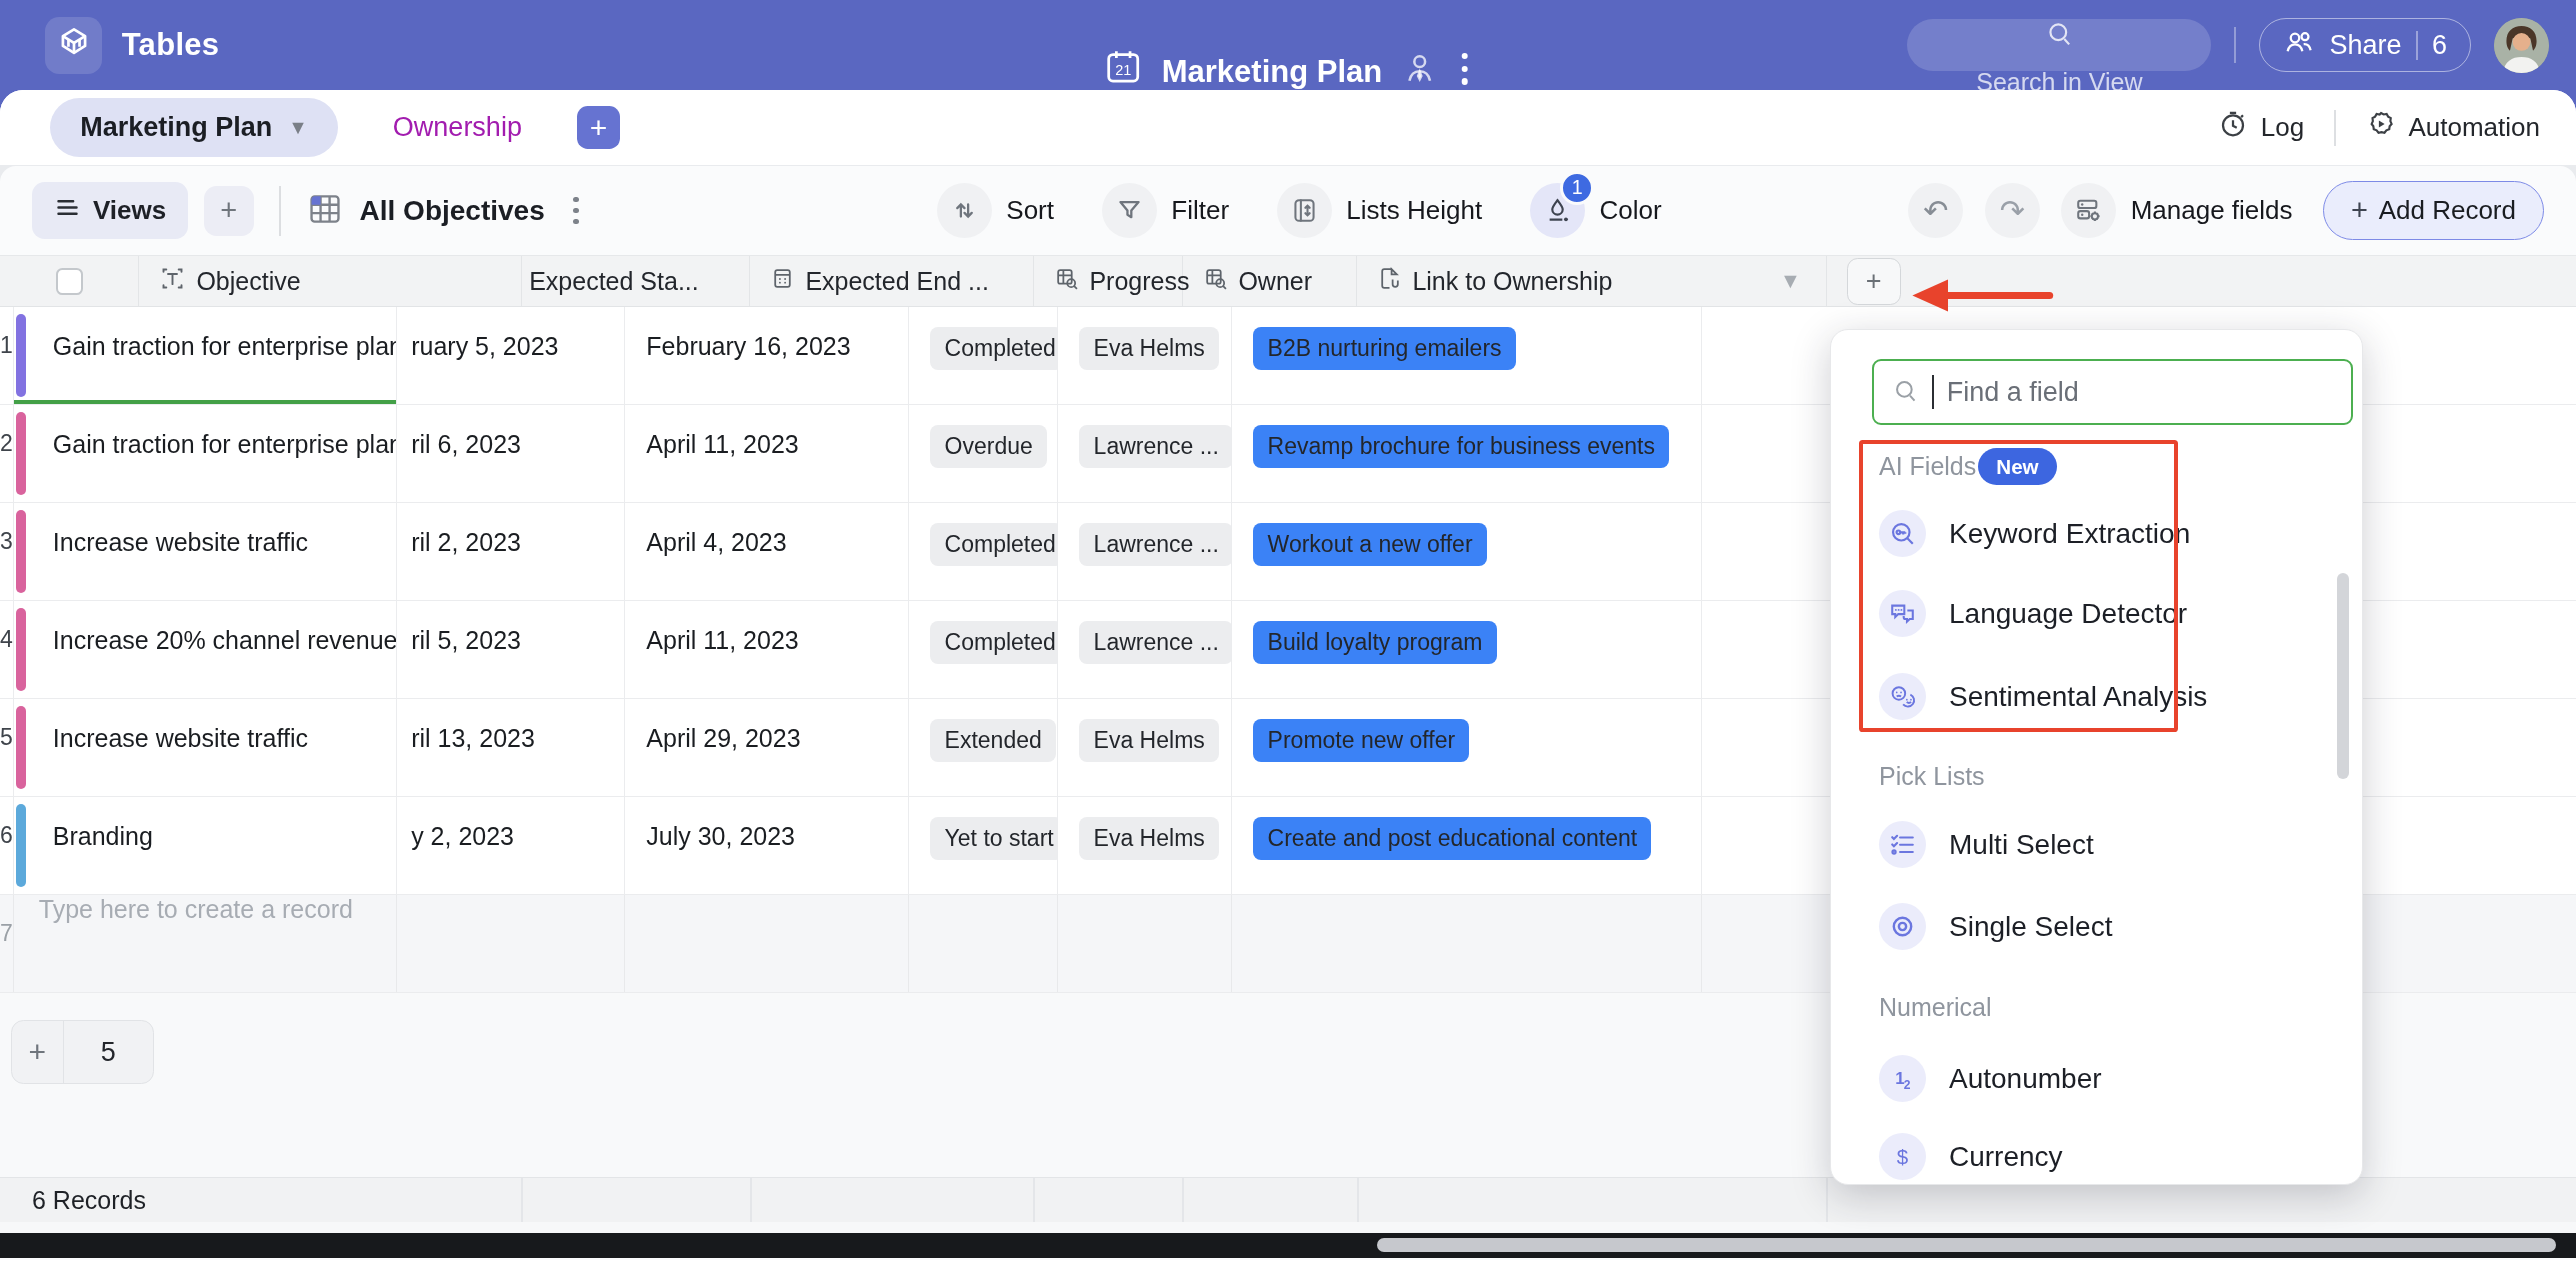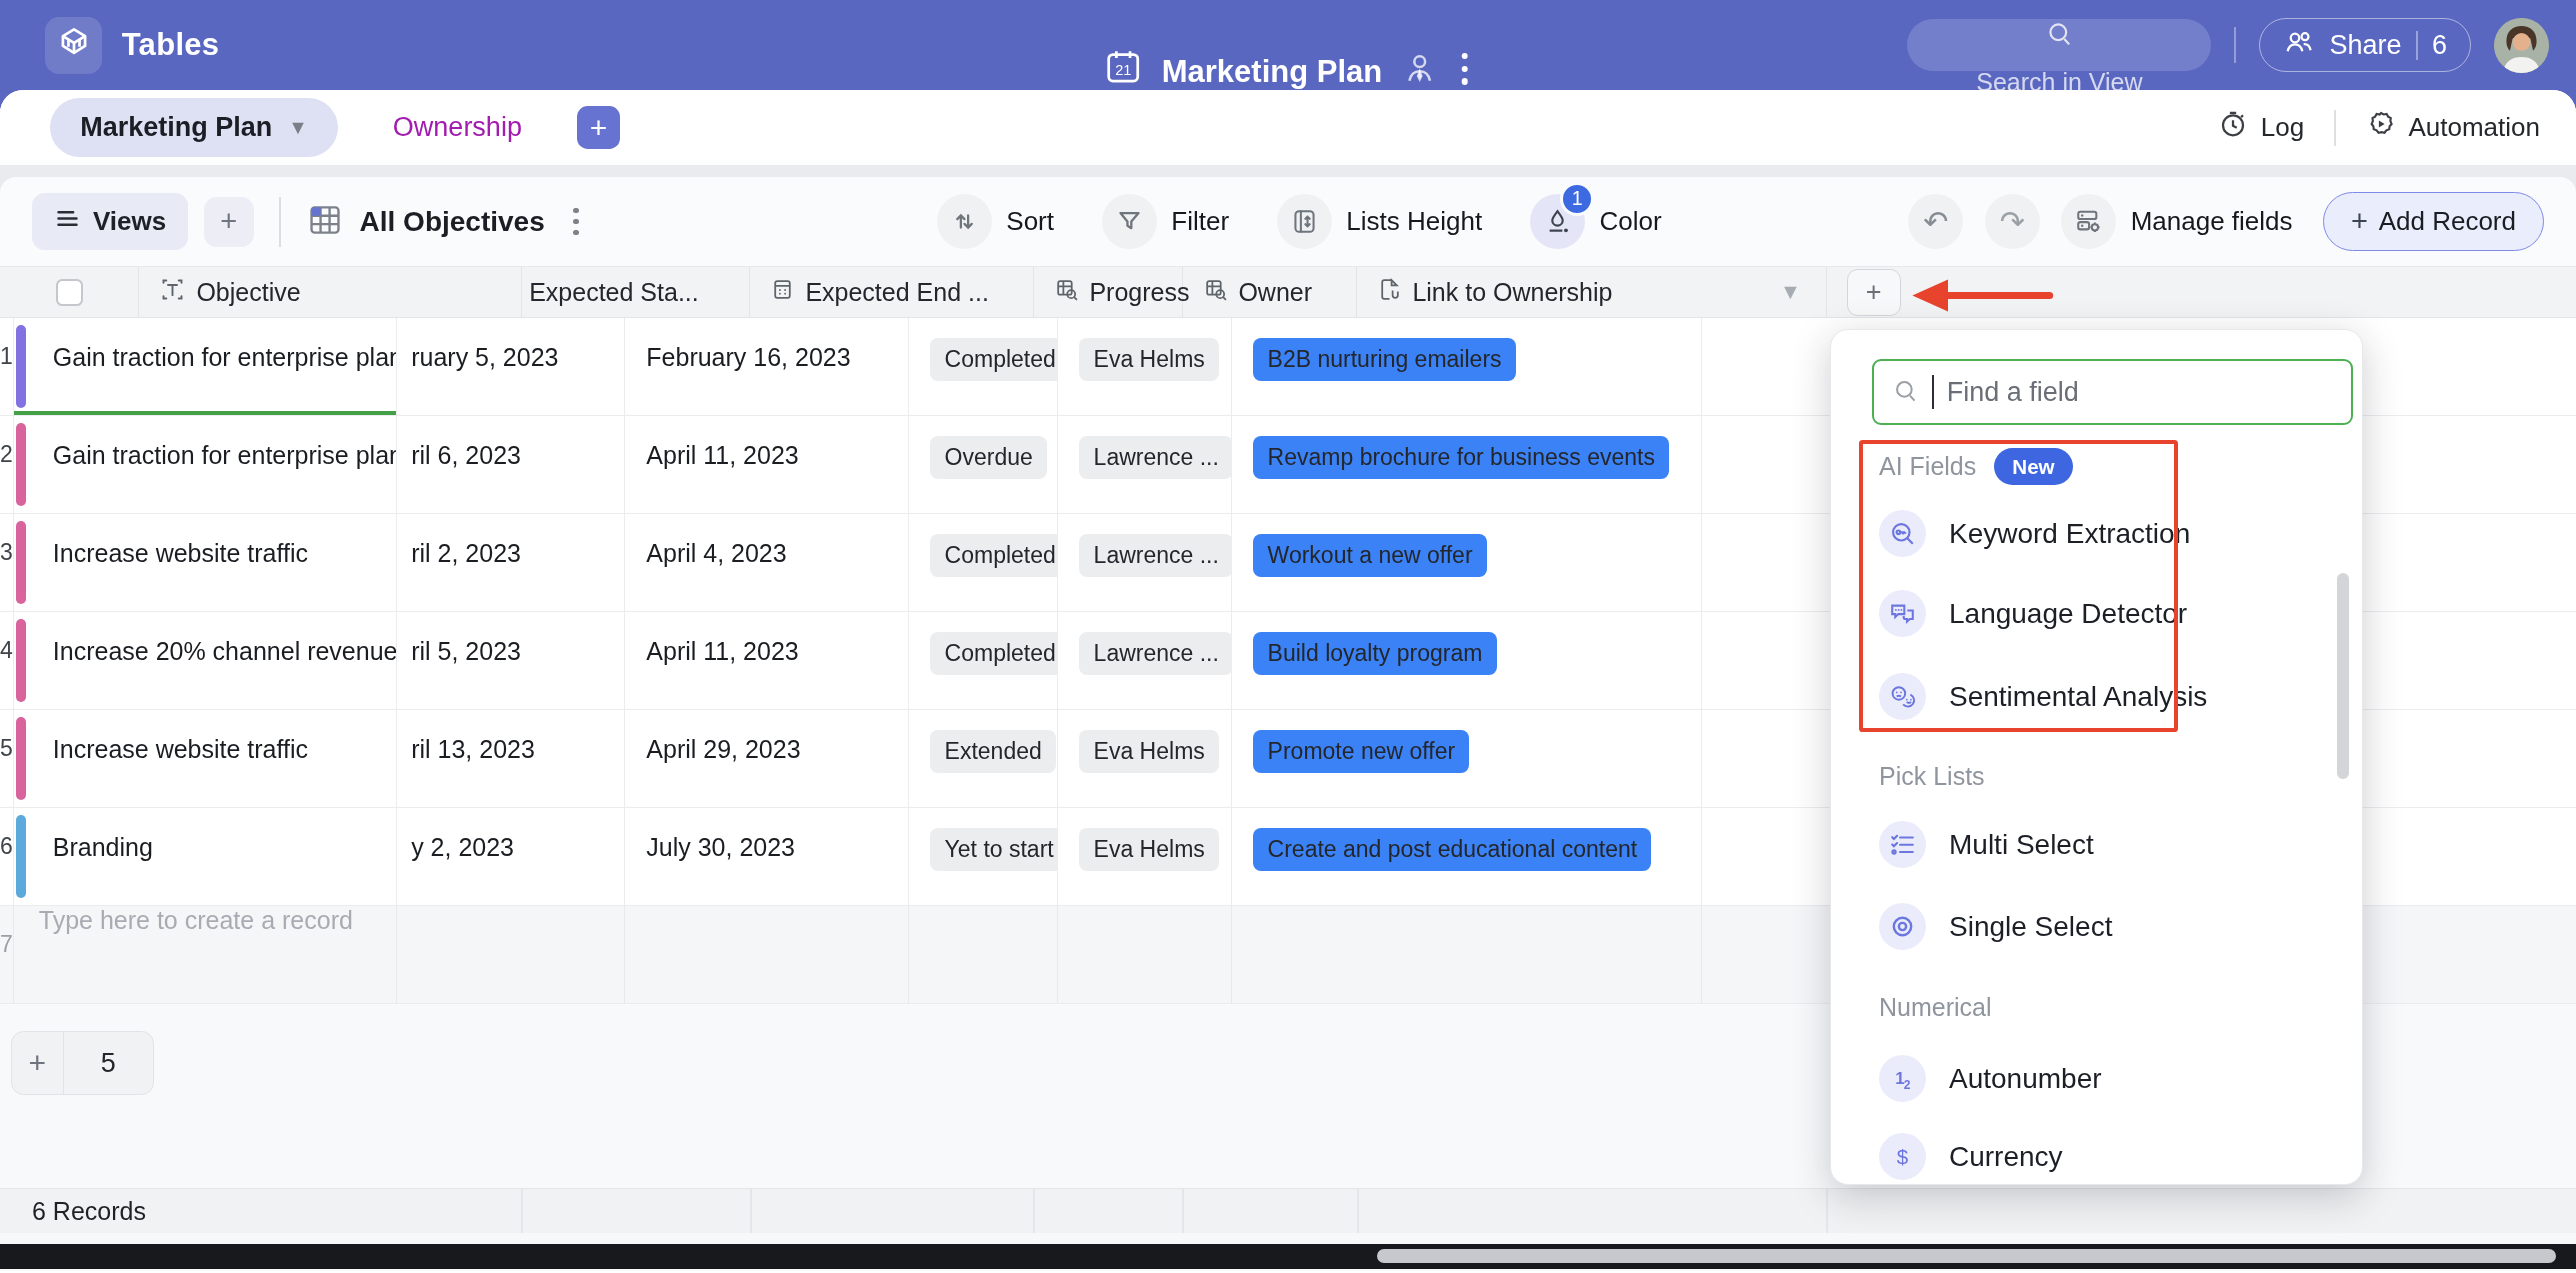--- a/index.html
+++ b/index.html
@@ -26,21 +26,21 @@
   .tabbar { height:75px; background:#fff; display:flex; align-items:center; padding:0 36px; }
   .tab-active { height:59px; background:#DEE1F4; border-radius:29.5px; display:flex; align-items:center; gap:16px; padding:0 30px; margin-left:14.3px; }
   .tab-active b { font-size:27px; font-weight:600; color:#1B1E24; }
   .caret { font-size:19.7px; color:#7A7F87; }
   .tab-plain { font-size:27px; color:#a21caf; margin-left:55px; }
   .tab-add { width:43px; height:43px; border-radius:10.7px; background:#6673D1; color:#fff; font-size:30px; display:flex; align-items:center; justify-content:center; margin-left:55px; }
   .tab-right { margin-left:auto; display:flex; align-items:center; gap:30px; }
   .tab-right .item { display:flex; align-items:center; gap:12.5px; font-size:26px; color:#24272C; }
   .vdiv { width:1.8px; height:36px; background:#DDDFE2; }
 
-  .sheetwrap { background:#E9EBEE; padding-top:12px; height:980px; }
+  .sheetwrap { background:#E9EBEE; padding-top:1px; height:980px; }
   .sheet { background:#FAFBFC; border-radius:16px 16px 0 0; height:1094px; position:relative; }
 
   
   .toolbar { height:89px; display:flex; align-items:center; position:relative; padding:0 32px; }
   .views-btn { height:57px; background:#E8EAF5; border-radius:12.5px; display:flex; align-items:center; gap:12.5px; padding:0 21.5px; font-size:26px; font-weight:600; color:#1E2127; }
   .sq-btn { width:50px; height:50px; border-radius:12.5px; background:#ECEDF5; color:#6F757C; font-size:29px; display:flex; align-items:center; justify-content:center; margin-left:16px; }
   .tb-div { width:1.8px; height:50px; background:#DCDEE1; margin:0 25px; }
   .view-name { font-size:28px; font-weight:600; color:#1B1E24; margin-left:16px; }
   .kebab-g { display:flex; flex-direction:column; gap:5.4px; margin-left:23px; padding:5.4px; }
   .kebab-g i { width:5.4px; height:5.4px; border-radius:50%; background:#7D828A; }
@@ -91,21 +91,21 @@
 
   .subband { height:10.7px; background:#F7F8F9; }
   .hscroll { height:25px; background:#17191C; position:relative; }
   .hscroll .thumb { position:absolute; left:1377px; top:5.4px; width:1179px; height:14.3px; border-radius:7.2px; background:#C6C8CD; }
 
   
   .panel { position:absolute; left:1830px; top:329px; width:533px; height:856px; background:#fff; border:0.9px solid #E7E8EA; border-radius:18px; box-shadow:0 10.7px 39px rgba(30,34,50,.22); z-index:40; }
   .findfield { position:absolute; left:25px; top:29px; width:481px; height:66px; border:2.7px solid #4CAF50; border-radius:9px; display:flex; align-items:center; padding:0 18px; gap:12.5px;margin-left:16px; }
   .findfield .cursor { width:2.7px; height:34px; background:#2B2E33; }
   .findfield span.ph { font-size:27px; color:#6A6F77; }
-  .p-label { position:absolute; left:48px; height:47px; display:flex; align-items:center; gap:18px; font-size:25px; color:#8F959E; }
+  .p-label { position:absolute; left:48px; height:47px; display:flex; align-items:center; gap:2px; font-size:25px; color:#8F959E; }
   .p-item { position:absolute; left:48px; height:47px; display:flex; align-items:center; gap:23px; }
   .p-item .ic { width:47px; height:47px; border-radius:50%; background:#EBECFB; display:flex; align-items:center; justify-content:center; }
   .p-item .lbl { font-size:28px; color:#1C1F26; }
   .newpill { background:#3D66E0; color:#fff; font-size:20.6px; font-weight:600; border-radius:894px; padding:6.3px 18px; }
   .redbox { position:absolute; left:28px; top:110px; width:319px; height:292px; border:4.5px solid #E8432C; border-radius:3.6px; pointer-events:none; }
   .pscroll { position:absolute; left:506px; top:243px; width:11.6px; height:206px; border-radius:6.3px; background:#D3D5D9; }
 
   .arrow-annot { position:absolute; left:1907px; top:275px; z-index:30; }
 </style>
 </head>

